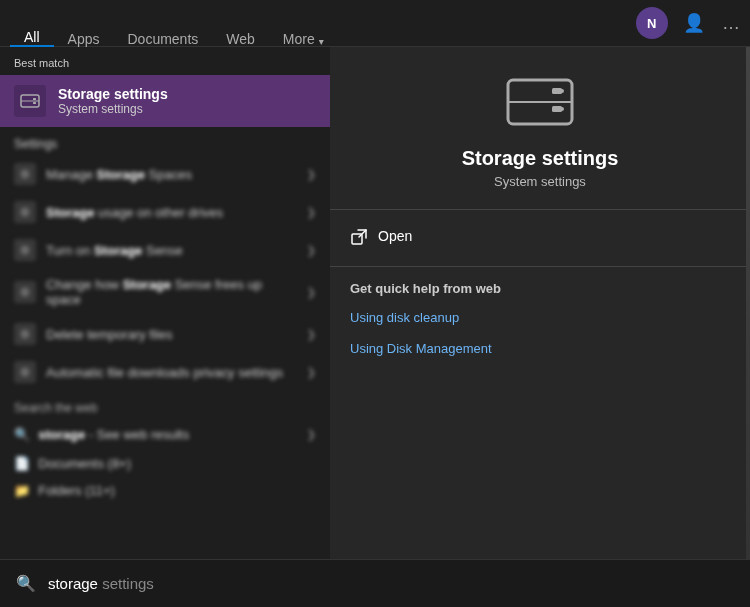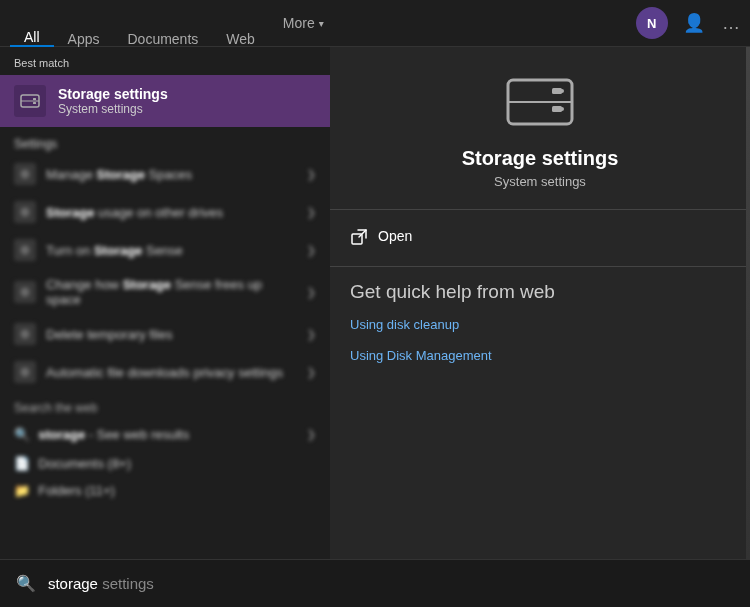--- a/index.html
+++ b/index.html
@@ -30,21 +30,21 @@
       align-items: flex-end;
       cursor: pointer;
       position: relative;
     }
     .nav-tab.active {
       color: #fff;
       border-bottom: 2px solid #0078d4;
     }
     .nav-more {
       display: flex;
-      align-items: center;
+      align-items: flex-end;
       gap: 4px;
     }
     .nav-right {
       margin-left: auto;
       display: flex;
       align-items: center;
       gap: 16px;
     }
     .avatar-circle {
       width: 32px;
@@ -246,24 +246,24 @@
 
     .right-divider2 {
       width: 100%;
       height: 1px;
       background: #444;
       margin: 6px 0;
     }
 
     .web-help-label {
       color: #ccc;
-      font-size: 19px;
+      font-size: 13px;
       padding: 8px 20px 6px;
       width: 100%;
-      font-weight: 400;
+      font-weight: 700;
     }
 
     .web-link {
       display: block;
       width: 100%;
       padding: 8px 20px;
       color: #6cb4f5;
       font-size: 13px;
       cursor: pointer;
       text-decoration: none;

